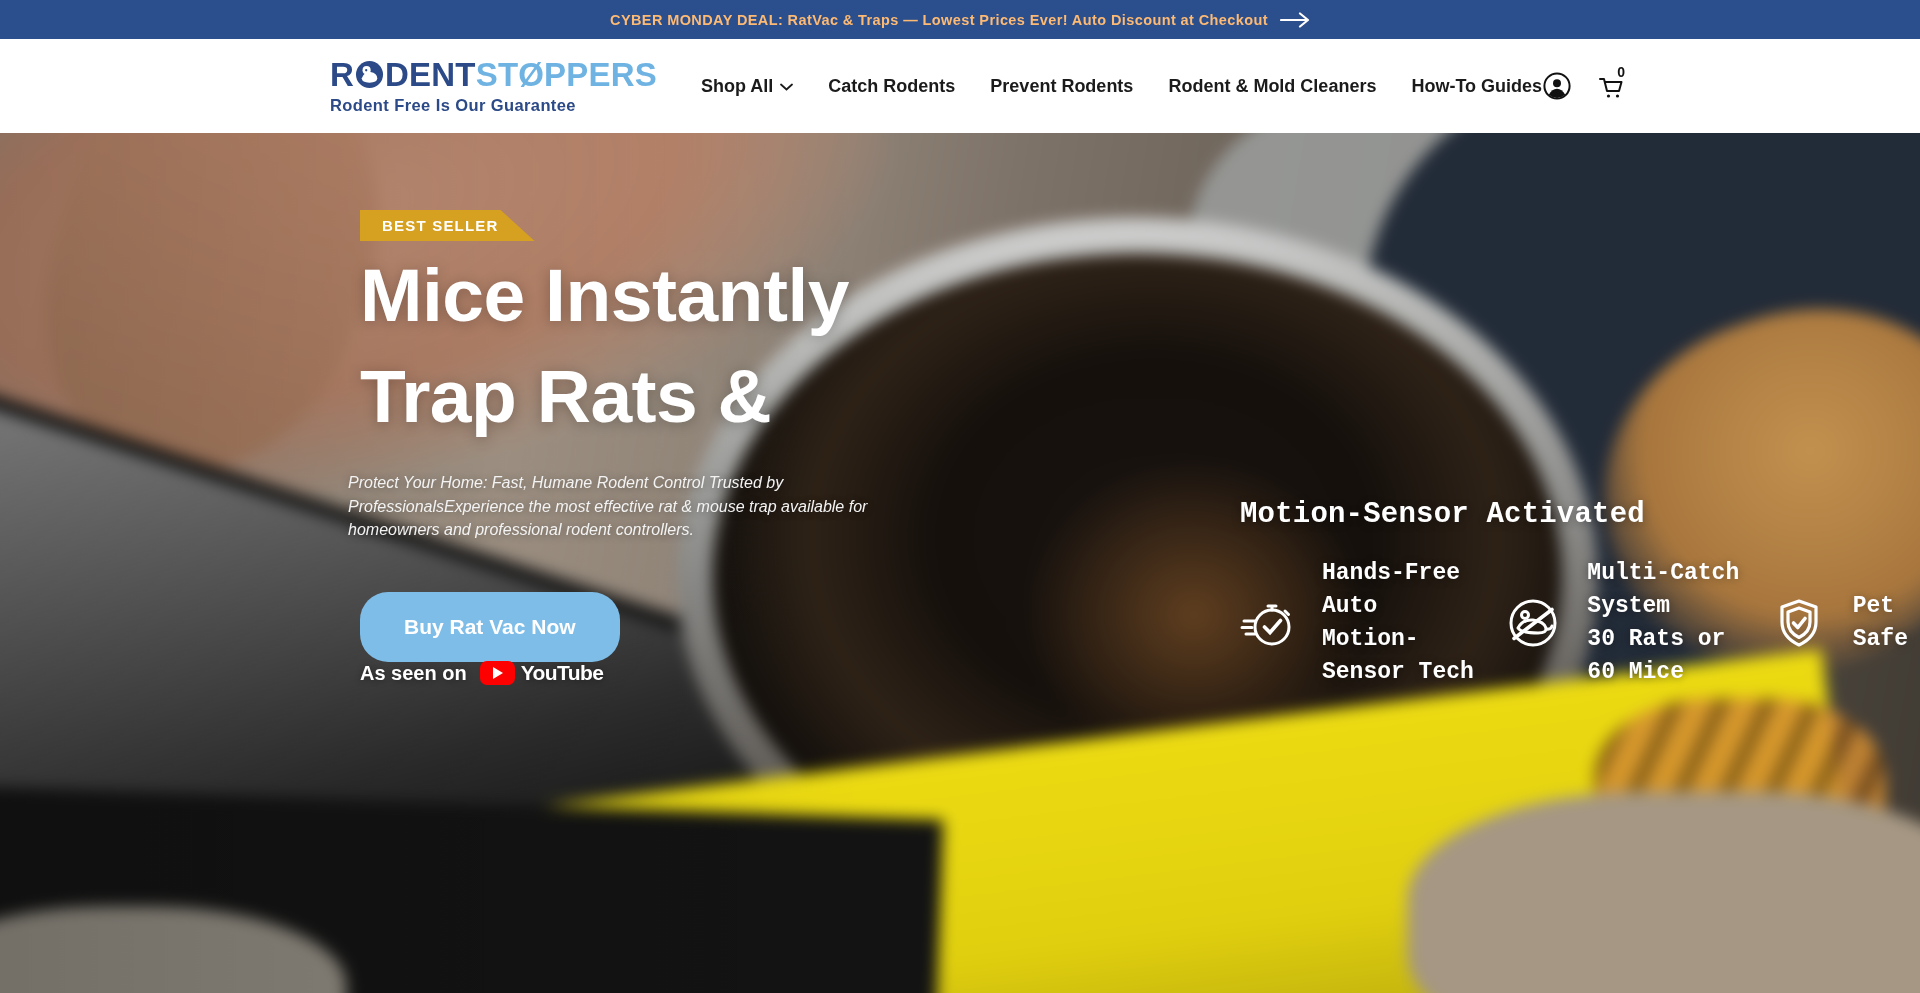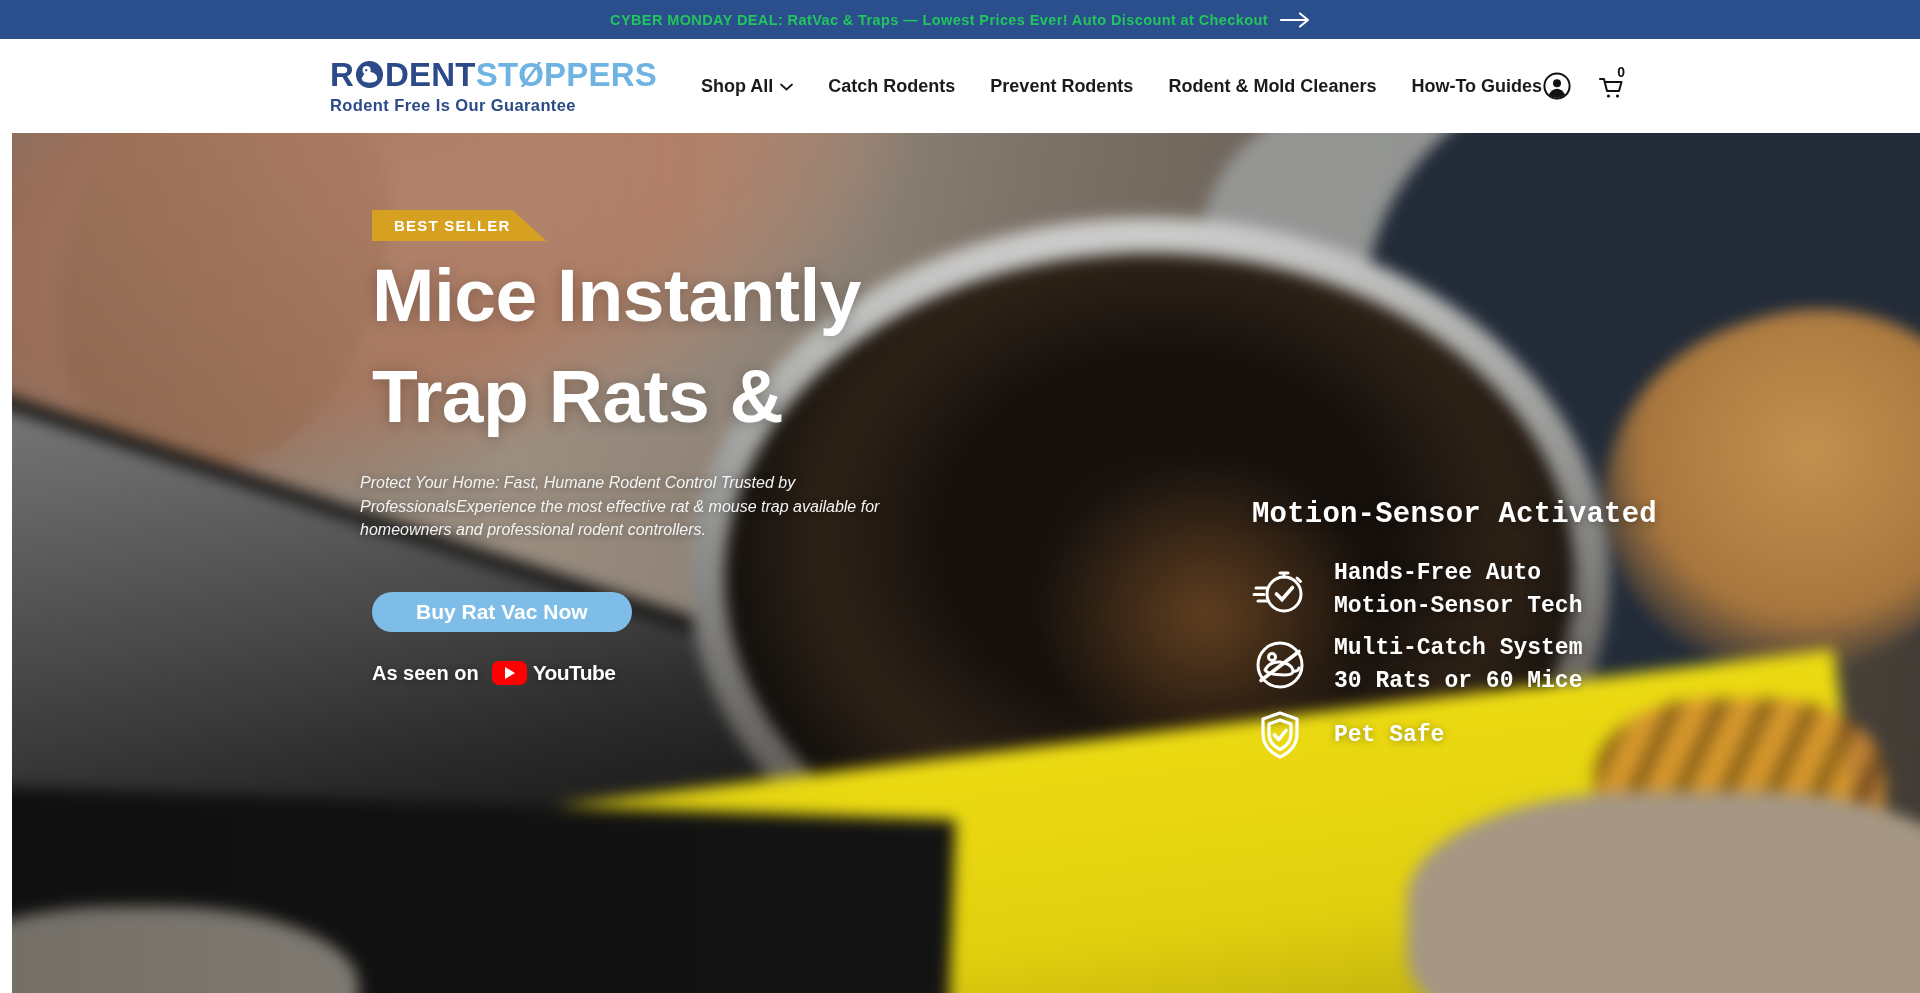--- a/index.html
+++ b/index.html
@@ -1,20 +1,20 @@
 <!DOCTYPE html>
 <html><head>
 <meta charset="utf-8">
 <style>
   * { margin:0; padding:0; box-sizing:border-box; }
   html,body { width:1920px; height:993px; overflow:hidden; background:#fff;
     font-family:"Liberation Sans", sans-serif; }
 
   
-  .banner { height:39px; background:#2B4E8C; color:#22c55e; display:flex;
+  .banner { height:39px; background:#2B4E8C; color:#fdba74; display:flex;
     align-items:center; justify-content:center; gap:12px; cursor:pointer; }
   .banner-text { font-size:14.5px; font-weight:700; letter-spacing:.4px; }
   .banner-arrow svg { display:block; }
 
   
   .header { height:94px; background:#fff; display:flex; align-items:center;
     padding:0 330px; position:relative; z-index:5; }
   .logo { display:flex; flex-direction:column; line-height:1; cursor:pointer; flex:0 0 auto; }
   .logo-word { display:flex; align-items:center; font-weight:700; font-size:33px; letter-spacing:.2px; }
   .logo-dark { color:#2B4A87; }
@@ -26,21 +26,21 @@
   .nav-item { font-size:18px; font-weight:600; color:#1b1b1b; cursor:pointer;
     display:flex; align-items:center; gap:7px; white-space:nowrap; }
   .chev svg { display:block; margin-top:2px; }
 
   .header-icons { margin-left:auto; display:flex; align-items:center; gap:24px; }
   .hicon { position:relative; cursor:pointer; width:30px; height:30px; display:flex;
     align-items:center; justify-content:center; }
   .cart-count { position:absolute; top:-7px; right:1px; font-size:14px; font-weight:700; color:#111; }
 
   
-  .hero { position:relative; height:860px; overflow:hidden; background:#404040;margin-left:12px; }
+  .hero { position:relative; height:860px; overflow:hidden; background:#404040; }
   .photo { position:absolute; inset:0; filter:blur(7px); transform:scale(1.04); }
   .photo > div { position:absolute; }
   .ph-bg { inset:0; background:linear-gradient(100deg,#978a7c 0%,#a89a8b 28%,#7d7putty268 50%,#5a5349 75%,#3d3831 100%); }
   .ph-bg { background:linear-gradient(100deg,#978a7c 0%,#a89a8b 28%,#7d7268 50%,#5a5349 75%,#3d3831 100%); }
   .ph-hand { left:-80px; top:-90px; width:980px; height:430px;
     background:radial-gradient(ellipse at 45% 40%, #c7937a 0%, #b9856b 45%, rgba(185,133,107,0) 75%);
     transform:rotate(-14deg); }
   .ph-finger { left:90px; top:-60px; width:300px; height:400px; border-radius:45%;
     background:linear-gradient(180deg,#c08a6d,#a97c5f); transform:rotate(18deg); opacity:.9; }
   .ph-wall { left:1180px; top:-20px; width:420px; height:360px; border-radius:40%;
@@ -80,39 +80,39 @@
   .ribbon { position:absolute; left:360px; top:77px; background:#D6A020; color:#fff;
     font-size:15px; font-weight:700; letter-spacing:1.2px; padding:7px 36px 7px 22px;
     clip-path:polygon(0 0, calc(100% - 34px) 0, 100% 100%, 0 100%); text-shadow:none; }
 
   .hero-h1 { position:absolute; left:360px; top:112px; font-size:75px; font-weight:700;
     line-height:1.34; letter-spacing:-.5px; text-shadow:0 2px 14px rgba(0,0,0,.25); }
 
   .hero-desc { position:absolute; left:348px; top:338px; width:612px; font-size:16px;
     line-height:1.47; color:#f3f3f3; text-shadow:0 1px 8px rgba(0,0,0,.35);font-style:italic; }
 
-  .cta { position:absolute; left:360px; top:459px; height:40px; padding:0 44px;
+  .cta { position:absolute; left:360px; top:459px; height:70px; padding:0 44px;
     display:inline-flex; align-items:center; justify-content:center; border:none;
     border-radius:28px; background:#7EBDE8; color:#fff; font-family:inherit;
     font-size:21px; font-weight:700; cursor:pointer; }
 
   .as-seen { position:absolute; left:360px; top:528px; display:flex; align-items:center; gap:13px; }
   .as-seen-text { font-size:20px; font-weight:700; text-shadow:0 1px 6px rgba(0,0,0,.4); }
   .yt { display:flex; align-items:flex-end; gap:6px; }
   .yt-play { width:35px; height:24px; border-radius:7px; background:#FF0000; display:flex;
     align-items:center; justify-content:center; }
   .yt-play::after { content:""; border-left:10px solid #fff; border-top:6px solid transparent;
     border-bottom:6px solid transparent; margin-left:2px; }
   .yt-word { font-size:21px; font-weight:700; letter-spacing:-.6px;
     text-shadow:0 1px 6px rgba(0,0,0,.4); }
 
   .features { position:absolute; left:1240px; top:365px;font-family:Liberation Mono, monospace; }
   .features-title { font-size:29px; font-weight:700; letter-spacing:.2px;
     text-shadow:0 2px 10px rgba(0,0,0,.3); }
-  .feature-list { margin-top:26px; display:flex; flex-direction:column; gap:9px; }
+  .feature-list { margin-top:26px; display:flex; flex-direction:row; gap:9px; }
   .feature { display:flex; align-items:center; gap:26px; }
   .f-icon { width:56px; height:56px; flex:0 0 auto; display:flex; align-items:center;
     justify-content:center; }
   .f-text { font-size:23px; font-weight:700; line-height:33px;
     text-shadow:0 1px 8px rgba(0,0,0,.35); }
 </style>
 </head>
 <body>
 
 <div class="banner">

